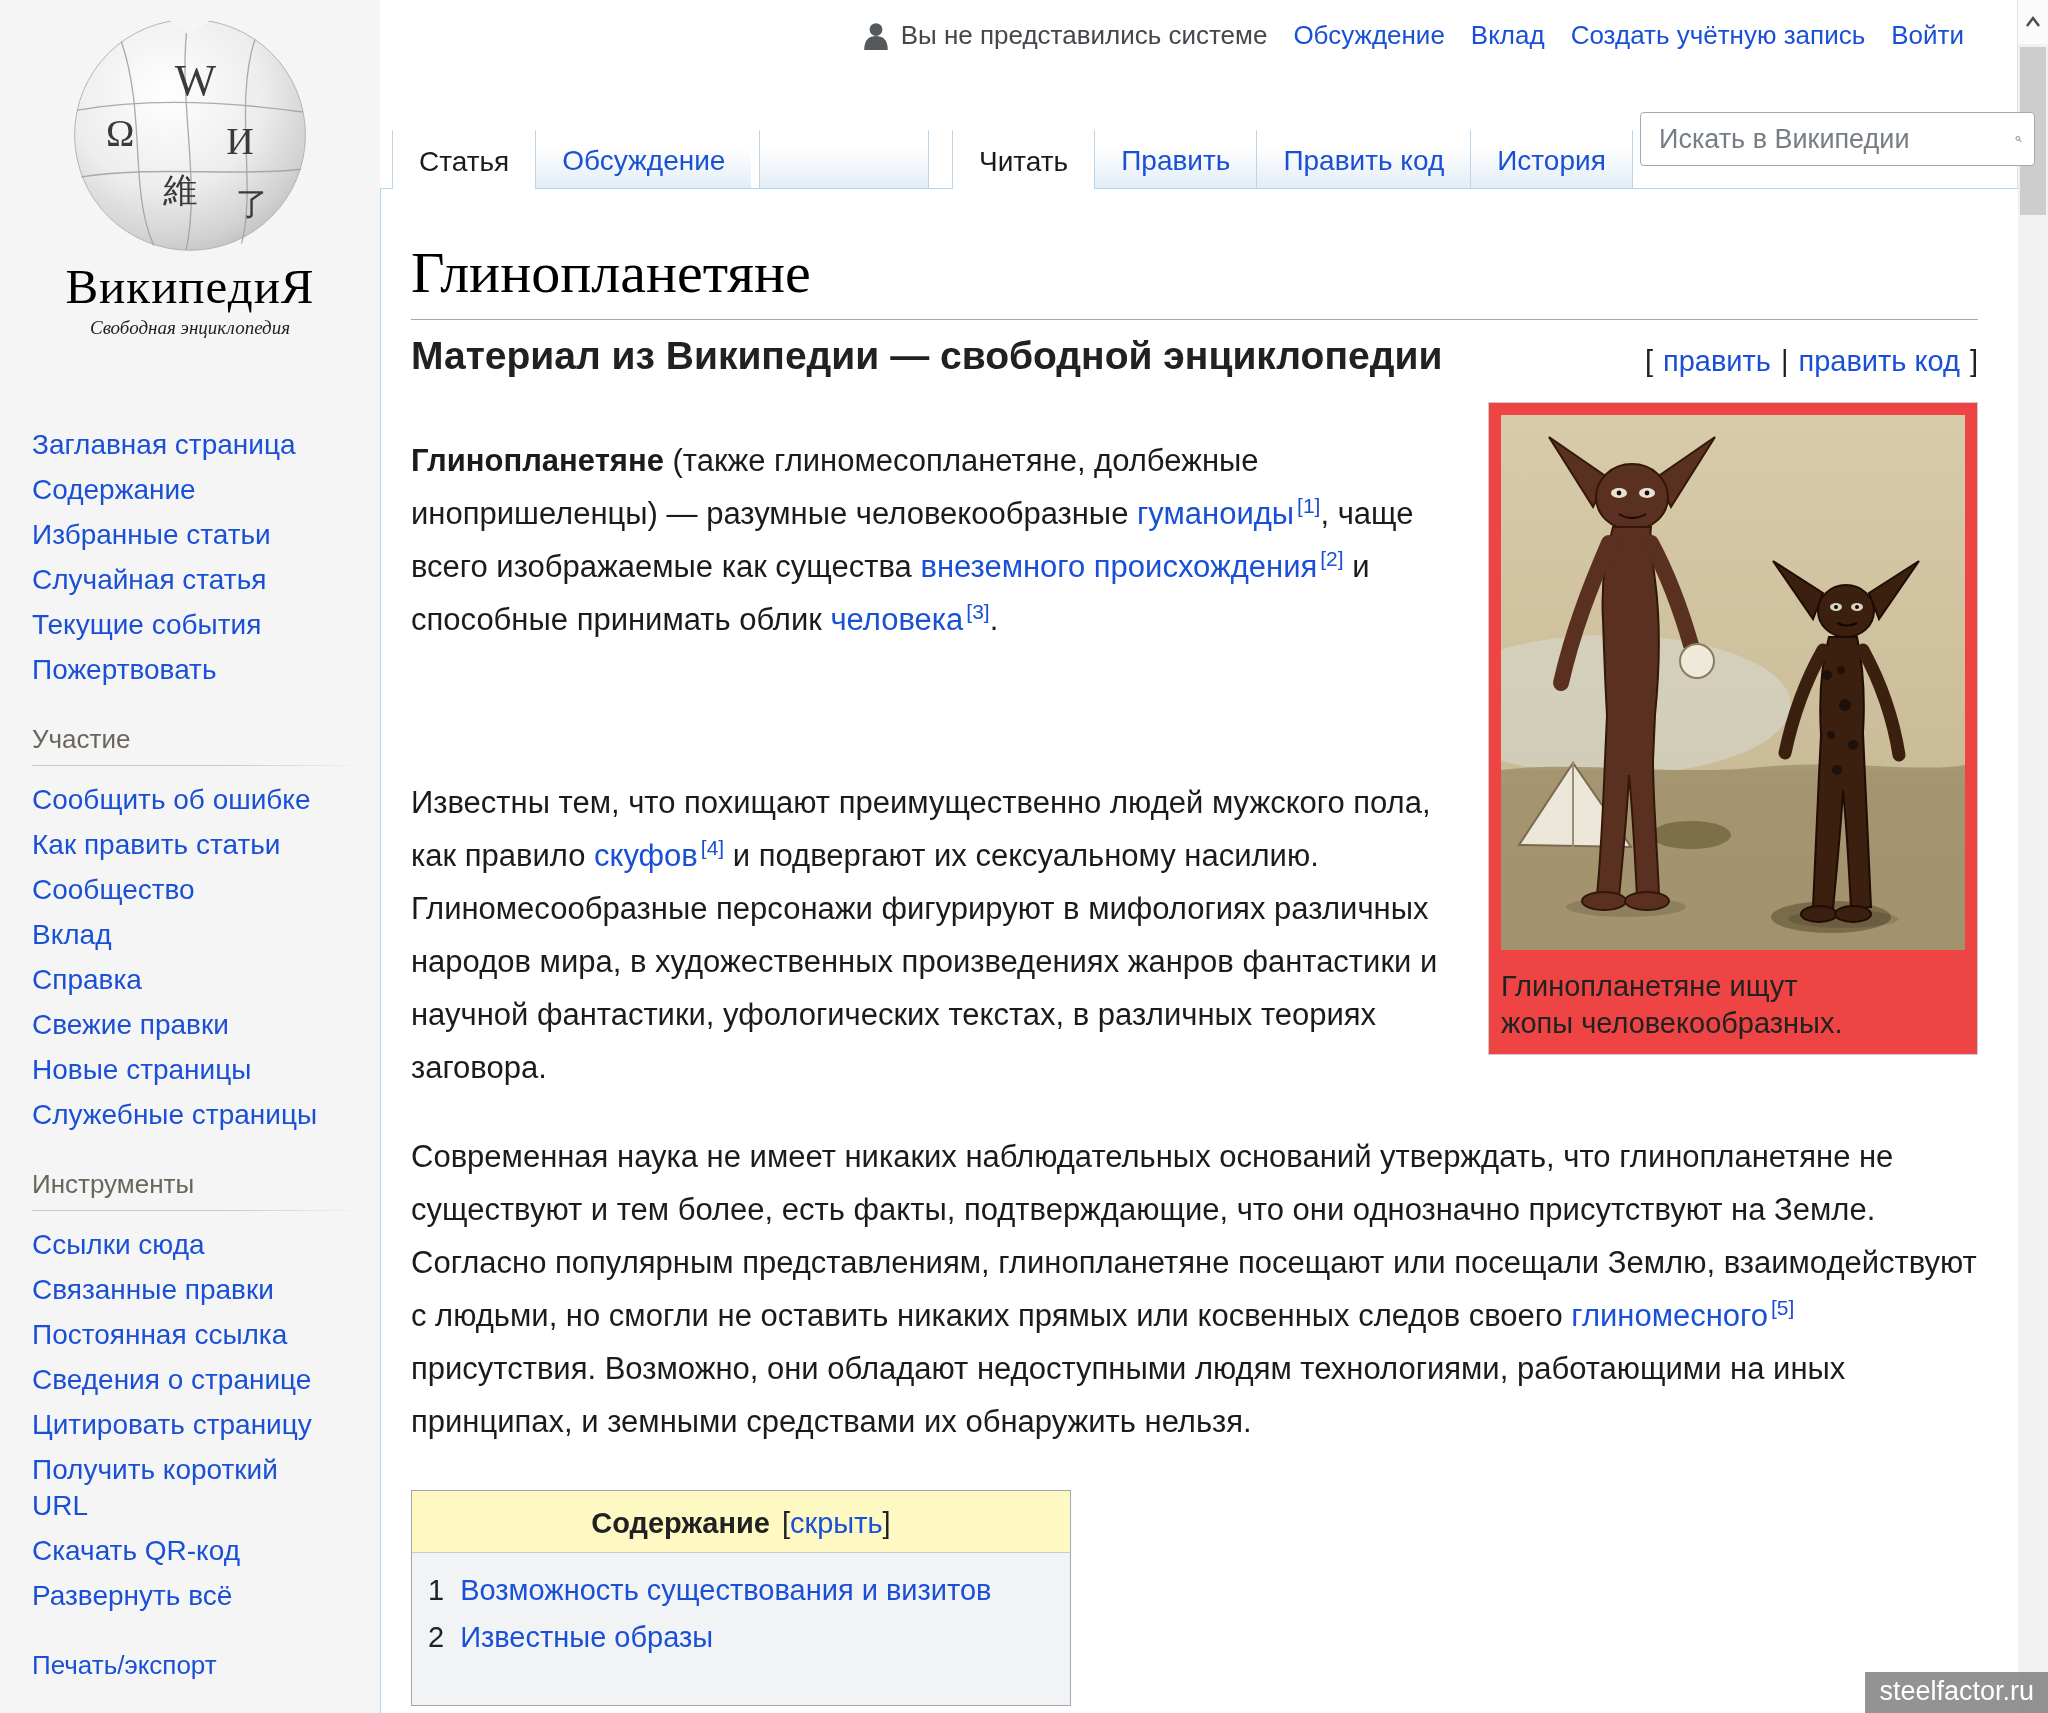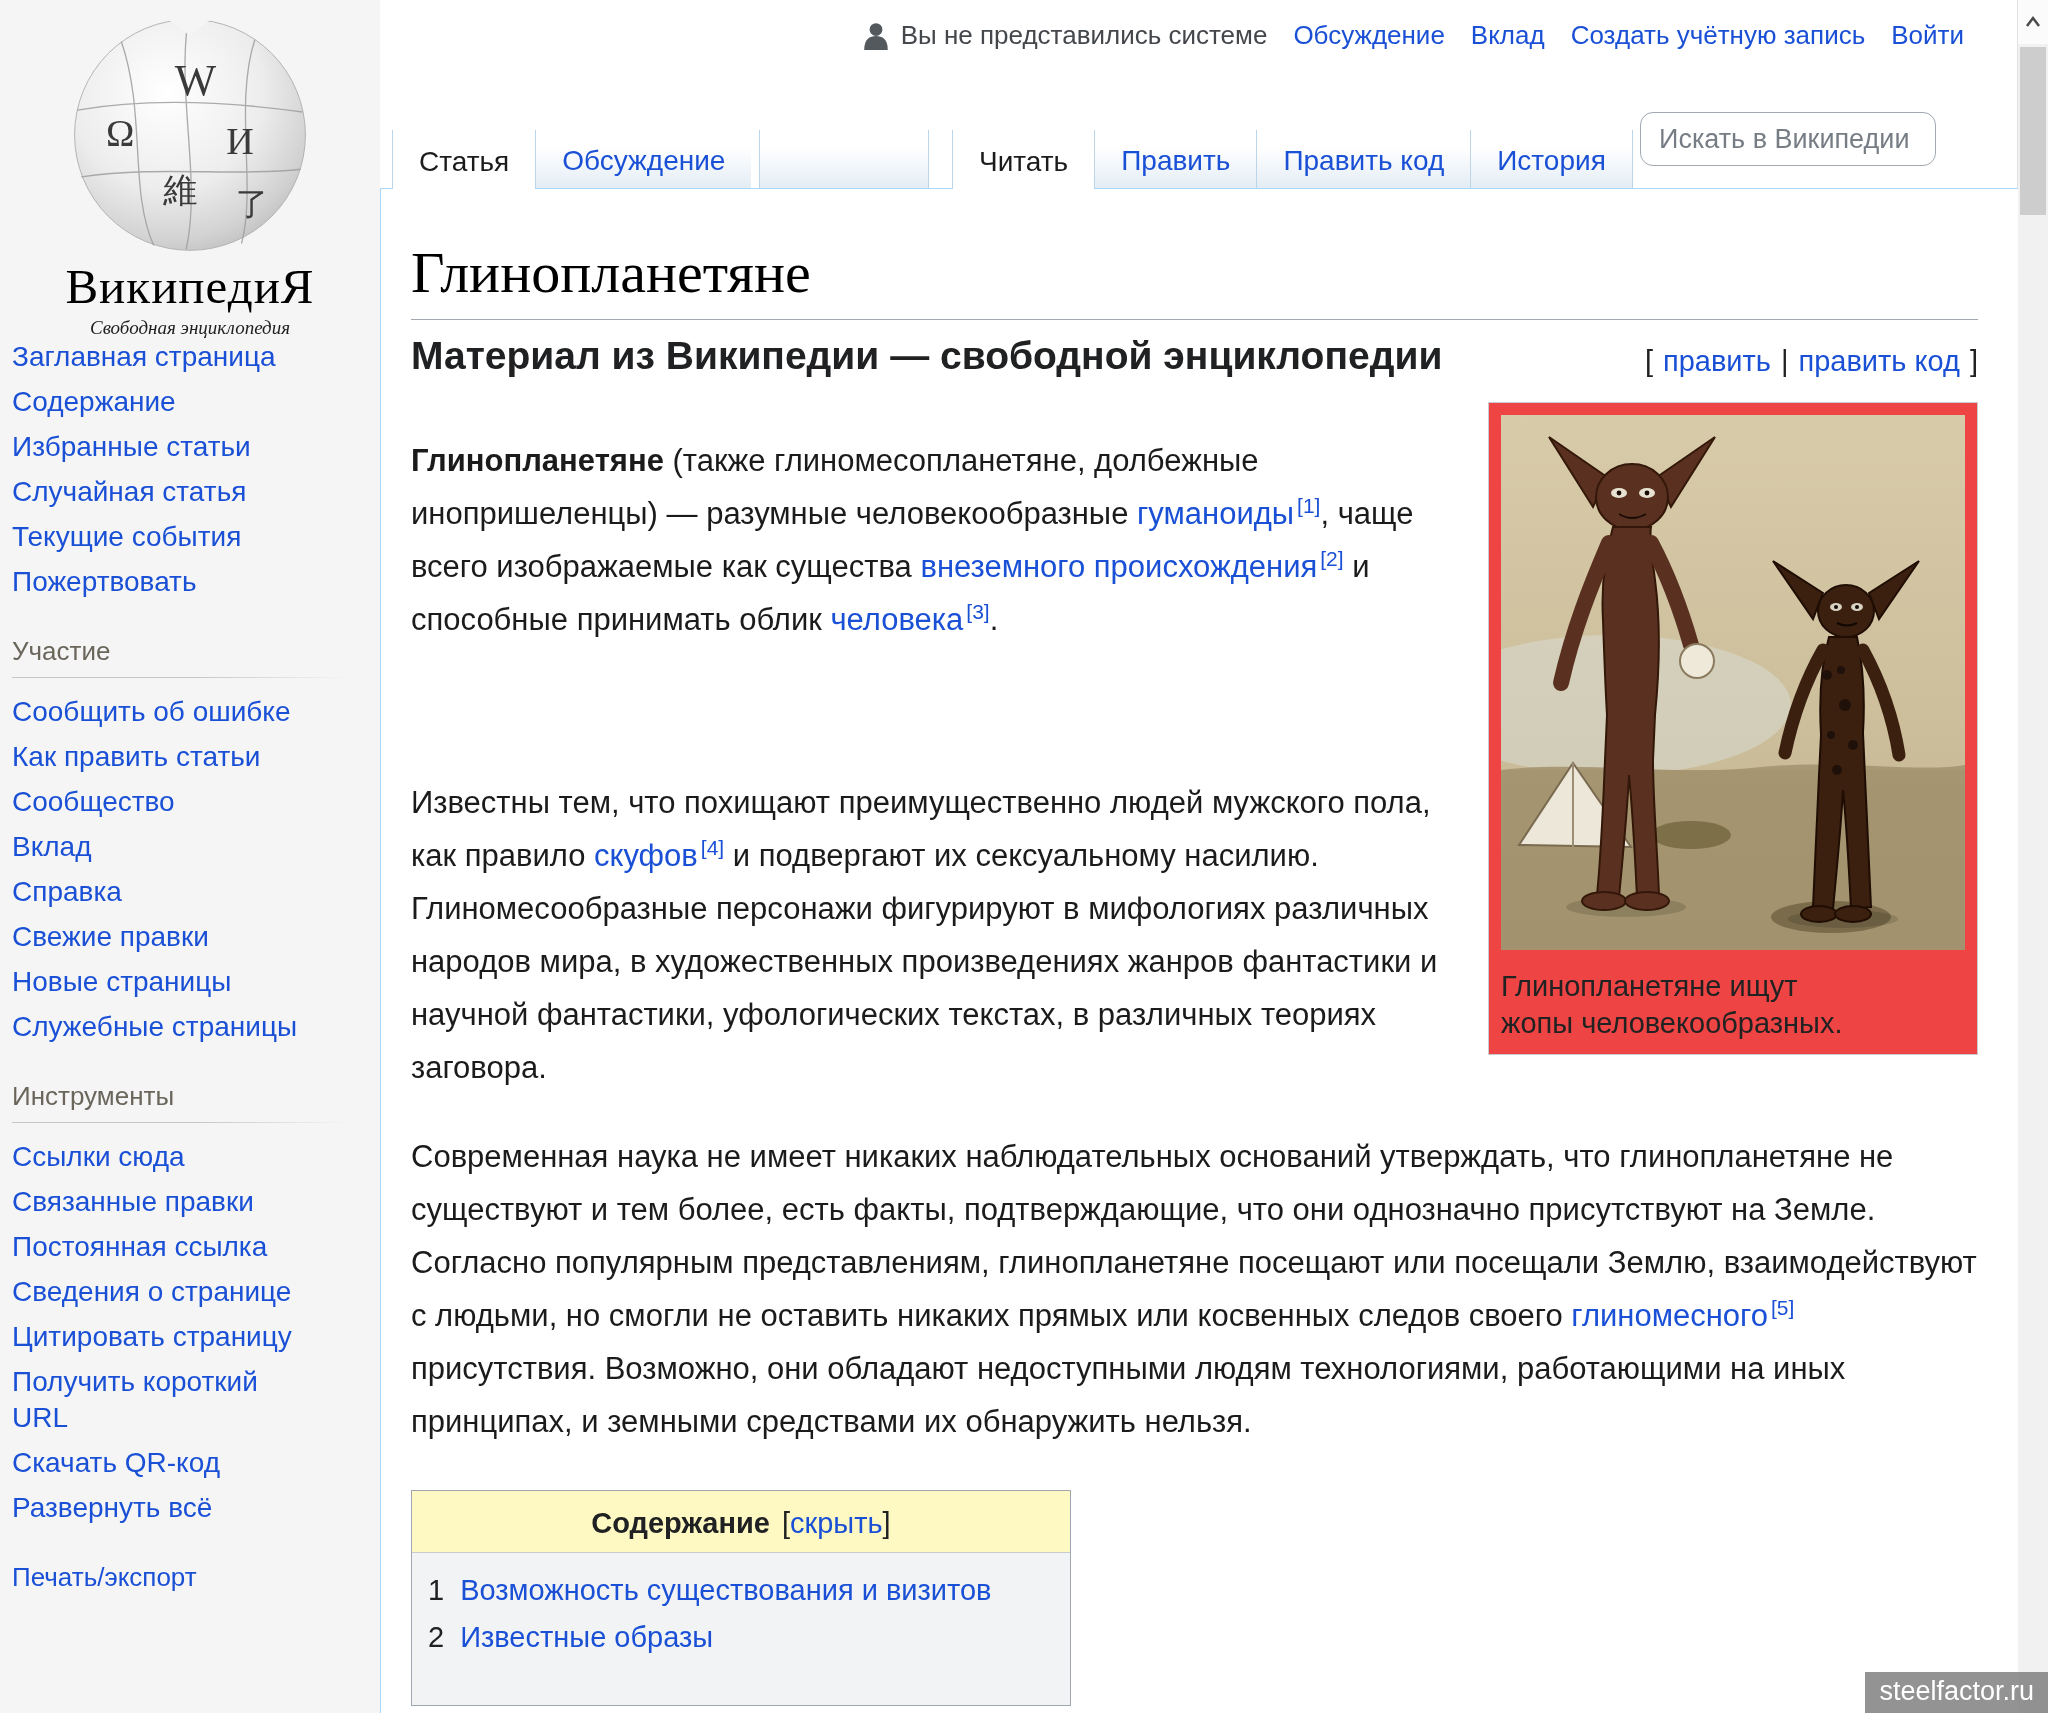--- a/index.html
+++ b/index.html
@@ -7,21 +7,21 @@
   #stage{position:relative;width:2048px;height:1713px;overflow:hidden;background:#fff;
          font-family:"Liberation Sans",sans-serif;color:#1b1b1b;}
   a{text-decoration:none;color:var(--link);cursor:pointer;}
 
   
   #sidebar{position:absolute;left:0;top:0;width:380px;height:1713px;background:#f5f5f5;}
   .logo-wrap{padding-top:8px;text-align:center;}
   .globe{width:248px;height:250px;}
   .wordmark{font-family:"Liberation Serif",serif;font-size:49px;color:#000;margin-top:-4px;letter-spacing:1px;}
   .tagline{font-family:"Liberation Serif",serif;font-style:italic;font-size:19px;color:#1e1e1e;margin-top:2px;}
-  #sb-nav{padding-left:12px;}
+  #sb-nav{padding-left:32px;margin-top:88px;}
   .sb-list{list-style:none;margin:0;padding:0;width:296px;}
   .sb-list li{margin-bottom:9px;}
   .sb-list a{font-size:28px;line-height:36px;display:inline-block;}
   .sb-h{font-size:26px;color:#6a665c;font-weight:normal;margin:36px 0 0 0;}
   .sb-h.cut{color:var(--link);}
   .sb-divider{height:1px;width:335px;margin:10px 0 16px 0;
      background:linear-gradient(to right,#c6c6c6 0%,#c6c6c6 55%,rgba(198,198,198,0) 100%);}
 
   
   #scrollbar{position:absolute;right:0;top:0;width:30px;height:1713px;background:#f1f1f1;border-left:1px solid #e2e2e2;}
@@ -34,22 +34,22 @@
   .tabs{position:absolute;top:130px;display:flex;align-items:flex-end;z-index:5;}
   #tabs-left{left:392px;}
   #tabs-right{left:952px;}
   .tab{height:58px;box-sizing:border-box;display:flex;align-items:flex-end;padding:0 26px 11px 26px;
        font-size:28px;white-space:nowrap;border-left:1px solid #bcd5e8;
        background:linear-gradient(to bottom,#ffffff 30%,#e3edf5 100%);}
   .tab:last-child{border-right:1px solid #bcd5e8;}
   .tab.active{background:#fff;height:59px;margin-bottom:-1px;position:relative;z-index:6;}
   .tab.active a{color:#1b1b1b;}
   .tab.spacer{width:170px;margin-left:8px;border-right:1px solid #bcd5e8;}
-  #searchbox{position:absolute;left:1640px;top:112px;width:296px;height:54px;box-sizing:border-box;
-       border:1px solid #a2a9b1;border-radius:13px;background:#fff;display:flex;align-items:center;
+  #searchbox{position:absolute;left:1640px;top:112px;width:395px;height:54px;box-sizing:border-box;
+       border:1px solid #a2a9b1;border-radius:4px;background:#fff;display:flex;align-items:center;
        padding:0 12px 0 16px;z-index:4;}
   #search-input{flex:1;border:none;outline:none;font-size:27px;font-family:"Liberation Sans",sans-serif;color:#333;background:transparent;}
   #search-input::placeholder{color:#777d85;}
 
   
   #content-box{position:absolute;left:380px;top:188px;right:30px;bottom:0;background:#fff;
        border-left:1px solid var(--border-blue);border-top:1px solid var(--border-blue);
        padding:52px 40px 0 30px;box-sizing:border-box;z-index:1;}
   #page-title{font-family:"Liberation Serif",serif;font-weight:400;font-size:58px;line-height:64px;color:#000;
        margin:0;padding-bottom:14px;border-bottom:1px solid #a2a9b1;}

